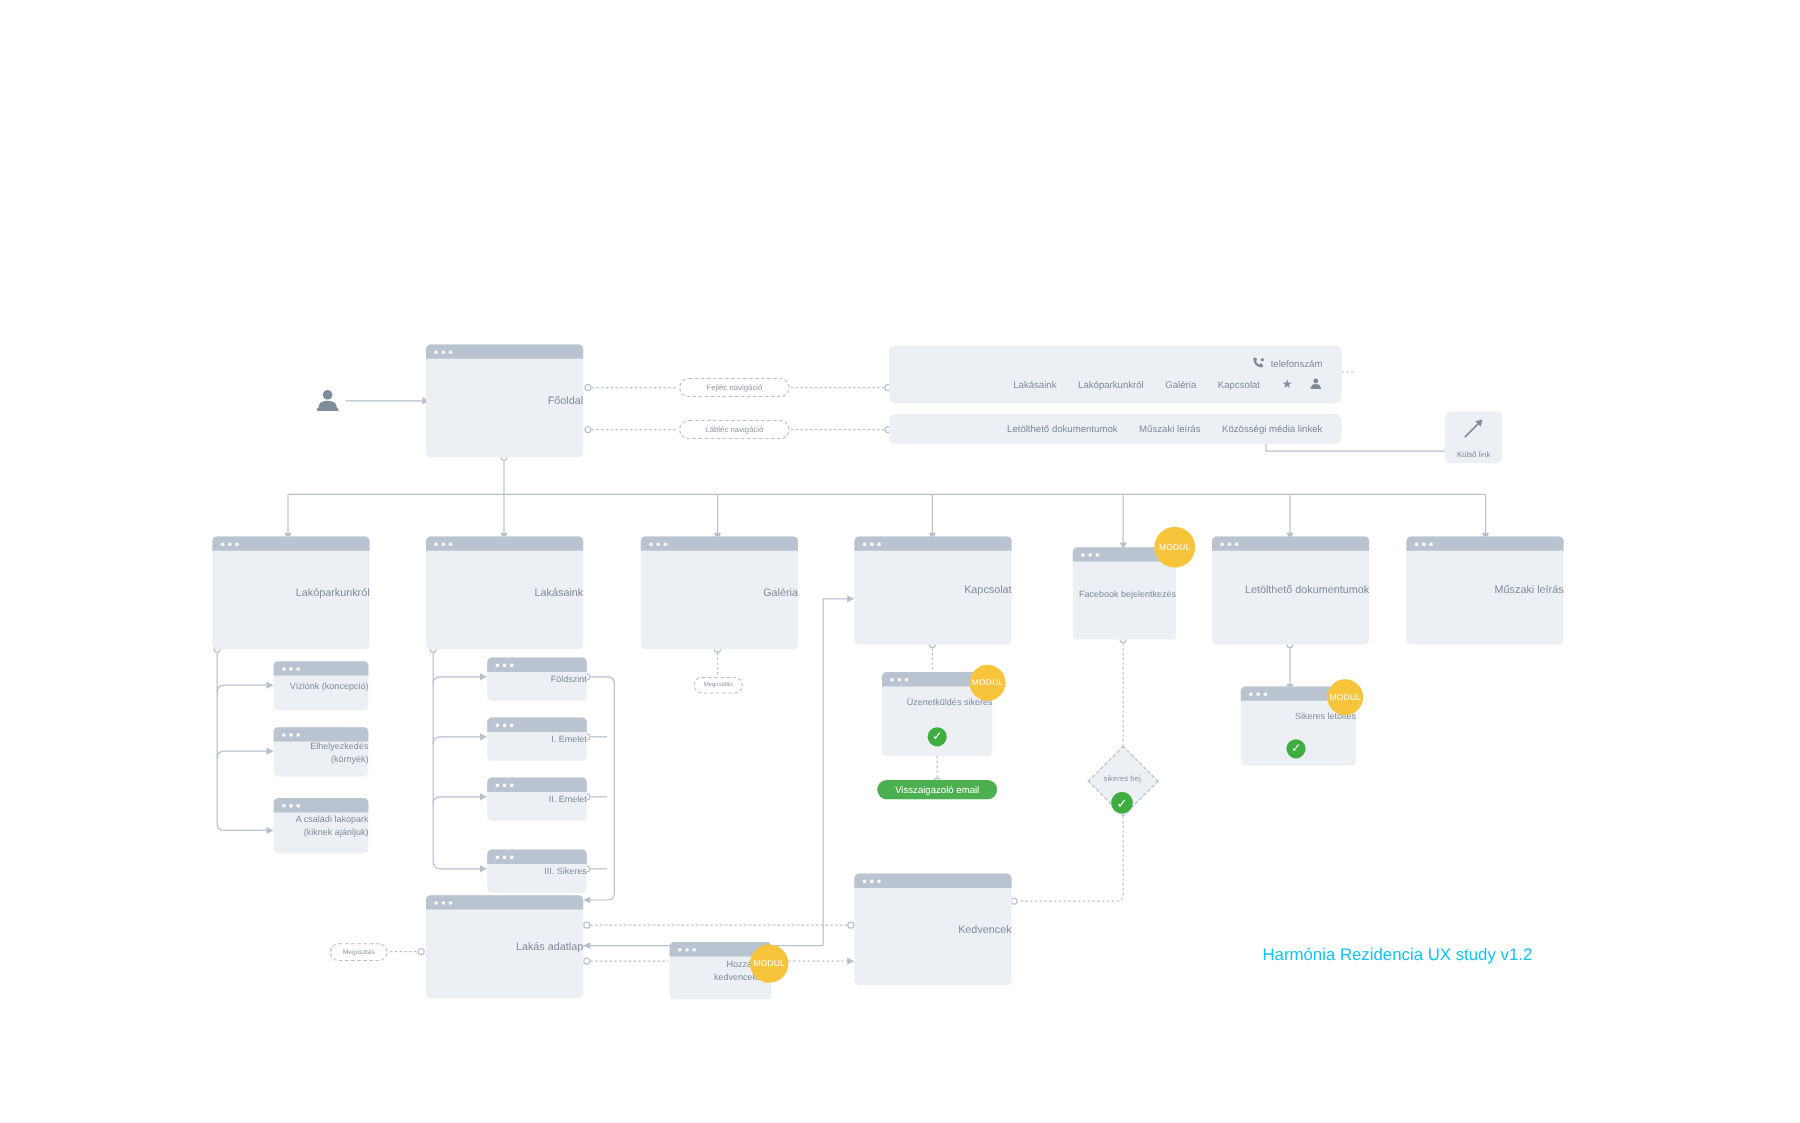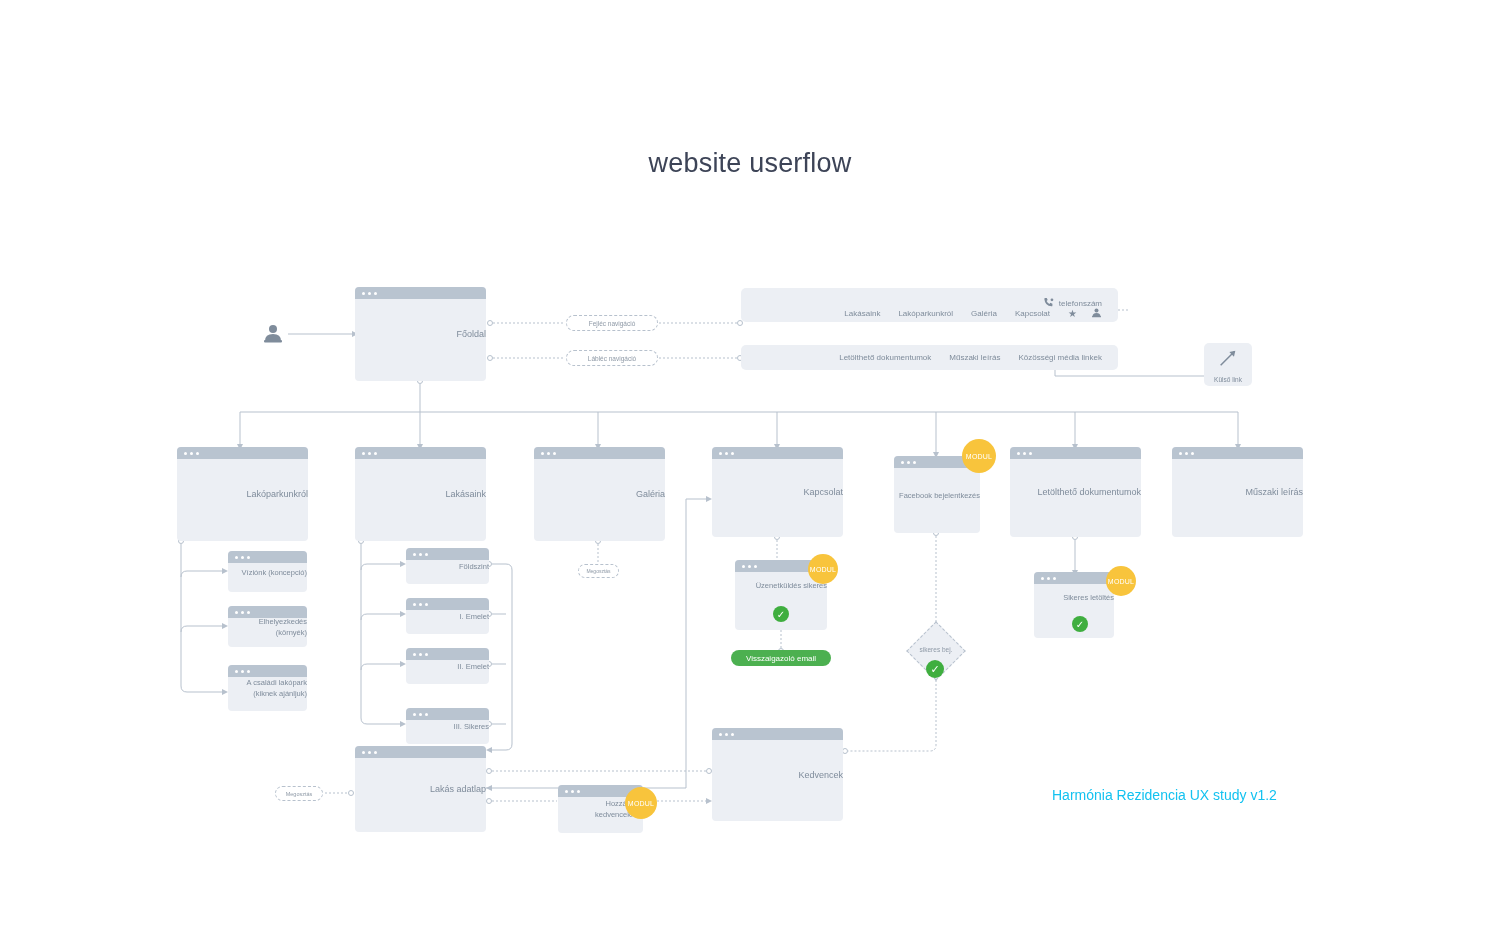--- a/index.html
+++ b/index.html
@@ -162,21 +162,20 @@
     font-size: 14px;
   }
 
   svg.wires { position: absolute; left:0; top:0; pointer-events:none; }
 </style>
 </head>
 <body>
 
 <div id="canvas">
 
-  <div class="abs" id="page-title">website userflow</div>
 
   <svg class="wires" width="1500" height="936">
     <g fill="none" stroke="#b7c1cd" stroke-width="1">
 
       <line x1="288" y1="334" x2="352" y2="334"></line>
       <polygon points="352,331 358,334 352,337" fill="#b7c1cd" stroke="none"></polygon>
 
       <circle cx="490" cy="323" r="2.5" stroke="#b7c1cd" fill="#fff"></circle>
       <line x1="493" y1="323" x2="565" y2="323" stroke-dasharray="2,2"></line>
       <line x1="659" y1="323" x2="737" y2="323" stroke-dasharray="2,2"></line>
@@ -294,21 +293,21 @@
     <div class="cap">Főoldal</div>
   </div>
 
   <div class="abs pill" style="left:566px; top:315px; width:92px; height:16px; font-size:6.5px;">
     <span>Fejléc navigáció</span>
   </div>
   <div class="abs pill" style="left:566px; top:350px; width:92px; height:16px; font-size:6.5px;">
     <span>Lábléc navigáció</span>
   </div>
 
-  <div class="abs navstrip" style="left:741px; top:288px; width:377px; height:34px;">
+  <div class="abs navstrip" style="left:741px; top:288px; width:377px; height:48px;">
     <div class="phone-row">
       <span>
         <svg width="11" height="11" viewBox="0 0 16 16">
           <path d="M3 1.5 L5.5 1.5 L6.8 4.5 L5.2 5.8 Q6.5 8.6 9.4 10 L10.7 8.4 L13.7 9.7 L13.7 12.2 Q13.7 13.5 12.4 13.5 Q3 12.8 2 3.2 Q1.8 1.5 3 1.5 Z" fill="#7f8c9b"></path>
           <circle cx="13" cy="4" r="2" fill="#7f8c9b"></circle>
         </svg>
       </span>
       <span>telefonszám</span>
     </div>
     <div style="display:flex;align-items:center;margin-top:16px;">
@@ -486,21 +485,21 @@
   </div>
 
   <div class="abs greenpill" style="left:731px; top:650px; width:100px; height:16px;">
     <span>Visszaigazoló email</span>
   </div>
 
   <div class="abs diamond" style="left:915px; top:630px; width:42px; height:42px;"></div>
   <div class="abs diamond-label" style="left:905px; top:646px; width:62px;">sikeres bej.</div>
   <div class="abs check" style="left:926px; top:660px; width:18px; height:18px; font-size:11px;">✓</div>
 
-  <div class="abs win small" style="left:1034px; top:572px; width:80px; height:66px;">
+  <div class="abs win small" style="left:1034px; top:572px; width:96px; height:66px;">
     <div class="bar">
         <i></i>
         <i></i>
         <i></i>
       </div>
     <div class="cap" style="top:38%;">Sikeres letöltés</div>
     <div class="check abs" style="left:38px; top:44px; width:16px; height:16px; font-size:10px;">✓</div>
   </div>
   <div class="abs modul" style="left:1106px; top:566px; width:30px; height:30px;">
     <span>MODUL</span>

